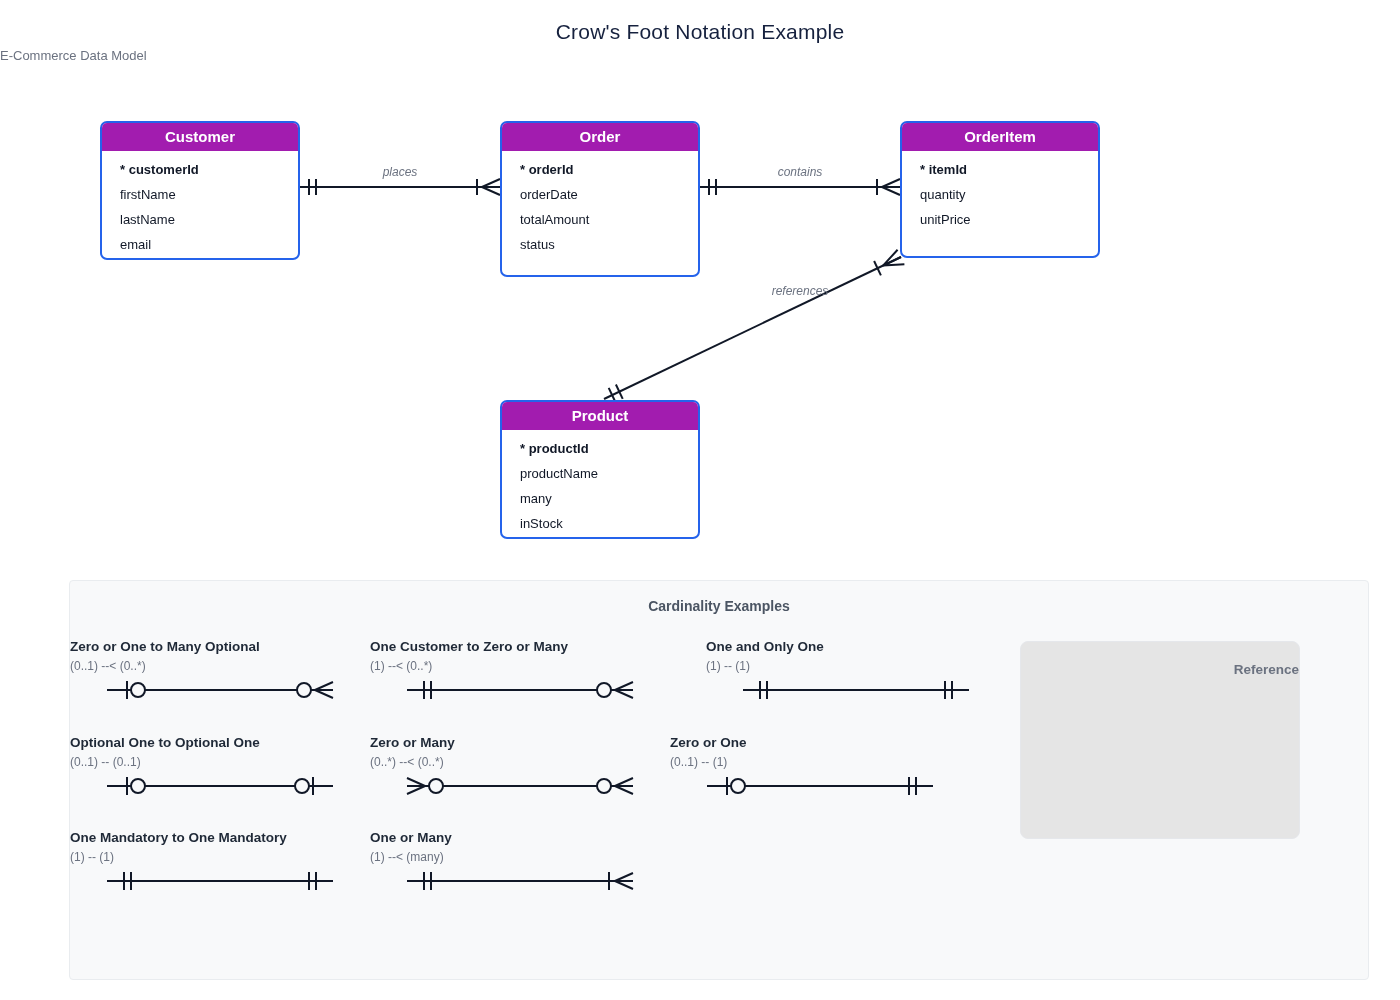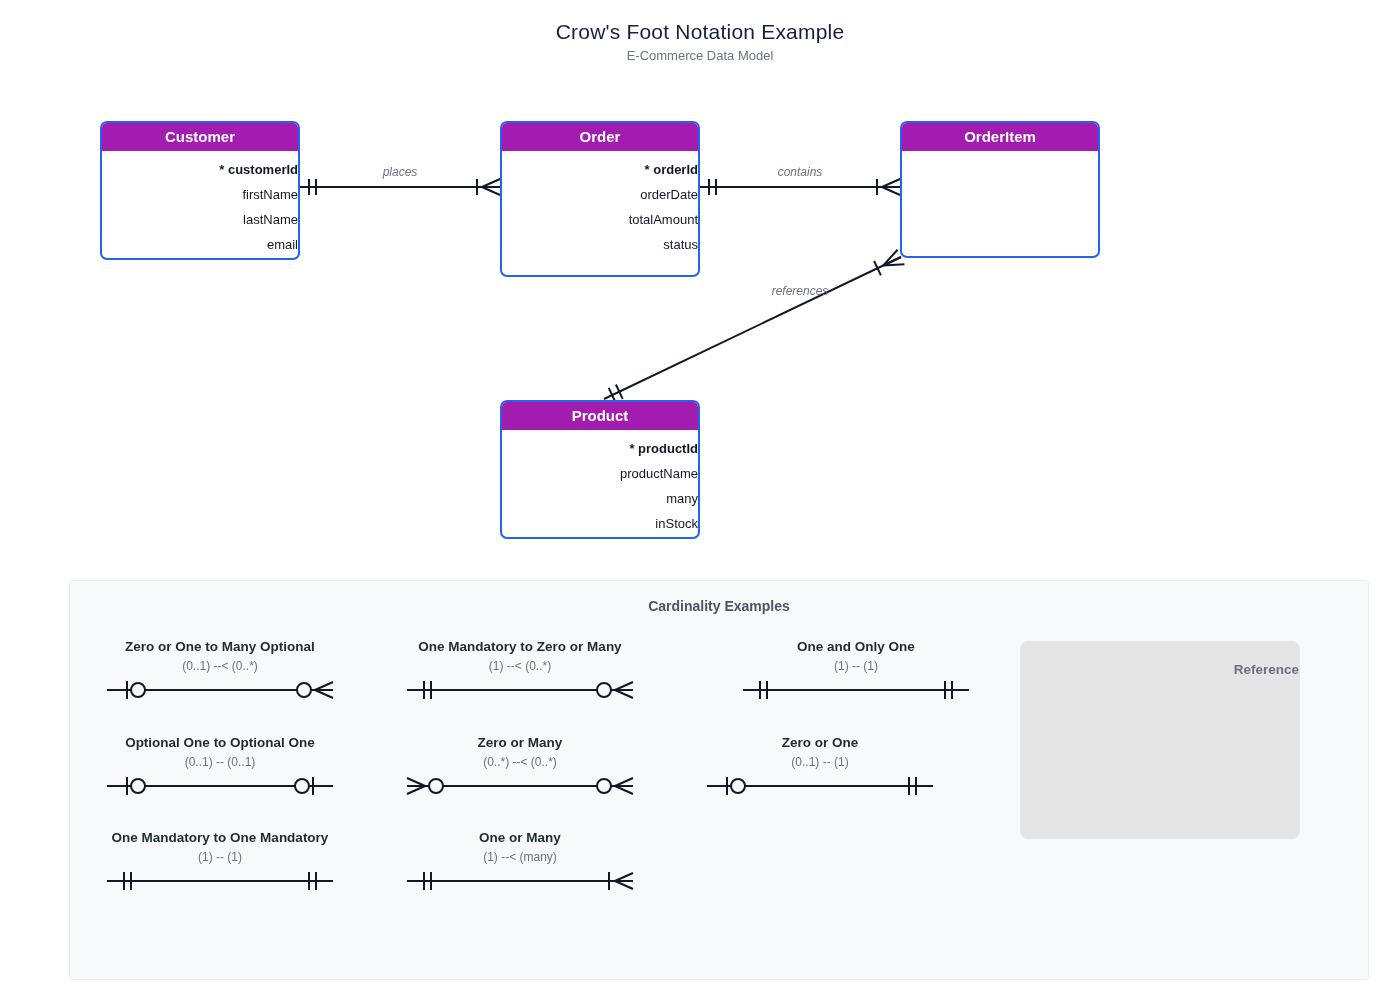--- a/index.html
+++ b/index.html
@@ -2,42 +2,42 @@
 <html><head>
 <meta charset="utf-8">
 <style>
   * { box-sizing: border-box; }
   html,body { margin:0; padding:0; background:#ffffff; }
   body { font-family:"Liberation Sans", sans-serif; }
   .canvas { position:relative; width:1400px; height:1000px; background:#ffffff; overflow:hidden; }
 
   .page-title { position:absolute; top:20px; left:0; width:100%; text-align:center;
                 font-size:21px; font-weight:normal; color:#16213e; letter-spacing:.2px; }
-  .page-subtitle { position:absolute; top:48px; left:0; width:100%; text-align:center;
+  .page-subtitle { position:absolute; top:48px; left:0; width:100%; text-align:left;
                    font-size:13px; color:#6b7280; }
 
   .erd-svg { position:absolute; left:0; top:0; }
   .erd-svg line, .erd-svg path { stroke:#111827; stroke-width:2; fill:none; }
   .rel-label { font-style:italic; font-size:12px; fill:#6b7280; text-anchor:middle;
                font-family:"Liberation Sans", sans-serif; }
 
   .entity { position:absolute; width:200px; background:#ffffff; border:2px solid #2563eb;
             border-radius:7px; overflow:hidden; }
   .entity-header { height:28px; line-height:28px; background:#a21caf; color:#ffffff;
                    font-size:15px; font-weight:bold; text-align:center; }
   .entity-body { padding:6px 0 0 18px; }
-  .field { height:25px; line-height:25px; font-size:13px; color:#111827;text-align:right; }
+  .field { height:25px; line-height:25px; font-size:13px; color:#111827; }
   .field.pk { font-weight:bold; }
 
   .panel { position:absolute; left:50px; top:580px; width:1300px; height:400px;
            background:#f8f9fa; border:1px solid #e9ecef; border-radius:4px;margin-left:19px; }
   .panel-title { position:absolute; top:17px; left:0; width:100%; text-align:center;
                  font-size:14px; font-weight:bold; color:#4b5563; }
 
-  .example { position:absolute; width:300px; text-align:center; }
+  .example { position:absolute; width:300px; text-align:left; }
   .ex-title { font-size:13.5px; font-weight:bold; color:#1f2937; height:16px; line-height:16px; }
   .ex-notation { font-size:12px; color:#6b7280; height:18px; line-height:18px; margin-top:2px; }
   .ex-line { display:block; margin:2px auto 0 auto; }
   .ex-line line, .ex-line path { stroke:#111827; stroke-width:2; fill:none; }
   .ex-line circle { stroke:#111827; stroke-width:2; fill:#f8f9fa; }
 
   .ref-card { position:absolute; left:950px; top:60px; width:280px; height:198px;
               background:#e5e5e5; border:1px solid #e5e7eb; border-radius:8px; text-align:right; }
   .ref-title { margin-top:20px; font-size:13.5px; font-weight:bold; color:#6b7280; }
   .ref-body { margin-top:6px; }
@@ -96,20 +96,25 @@
     <div class="entity-body">
       <div class="field pk">* orderId</div>
       <div class="field">orderDate</div>
       <div class="field">totalAmount</div>
       <div class="field">status</div>
     </div>
   </div>
 
   <div class="entity" style="left:900px; top:121px; height:137px;">
     <div class="entity-header">OrderItem</div>
+    <div class="entity-body">
+      <div class="field pk">* itemId</div>
+      <div class="field">quantity</div>
+      <div class="field">unitPrice</div>
+    </div>
   </div>
 
   <div class="entity" style="left:500px; top:400px; height:139px;">
     <div class="entity-header">Product</div>
     <div class="entity-body">
       <div class="field pk">* productId</div>
       <div class="field">productName</div>
       <div class="field">many</div>
       <div class="field">inStock</div>
     </div>
@@ -124,21 +129,21 @@
       <svg class="ex-line" width="230" height="26">
         <line x1="2" y1="13" x2="228" y2="13"></line>
         <line x1="22" y1="4" x2="22" y2="22"></line>
           <circle cx="33" cy="13" r="7"></circle>
         <circle cx="199" cy="13" r="7"></circle>
           <path d="M210,13 L228,5 M210,13 L228,13 M210,13 L228,21"></path>
       </svg>
     </div>
 
     <div class="example" style="left:300px; top:58px;">
-      <div class="ex-title">One Mandatory to Zero or Many</div>
+      <div class="ex-title">One Customer to Zero or Many</div>
       <div class="ex-notation">(1) --&lt; (0..*)</div>
       <svg class="ex-line" width="230" height="26">
         <line x1="2" y1="13" x2="228" y2="13"></line>
         <line x1="19" y1="4" x2="19" y2="22"></line>
           <line x1="26" y1="4" x2="26" y2="22"></line>
         <circle cx="199" cy="13" r="7"></circle>
           <path d="M210,13 L228,5 M210,13 L228,13 M210,13 L228,21"></path>
       </svg>
     </div>
 

